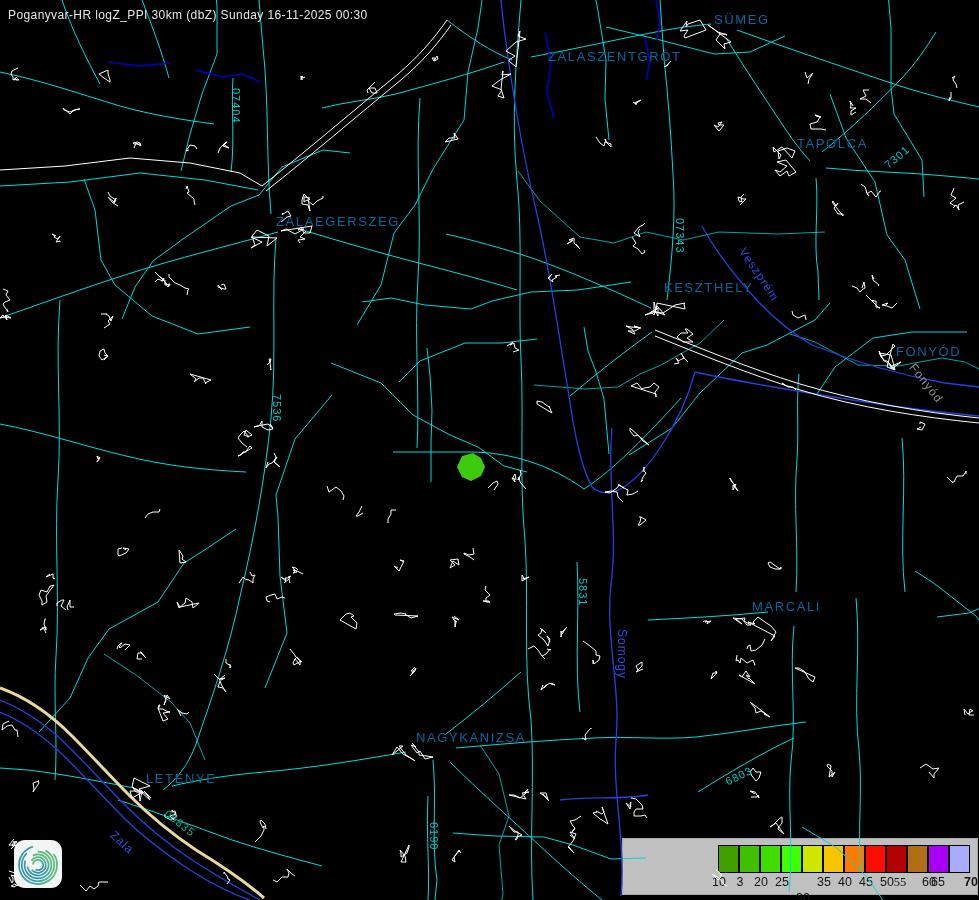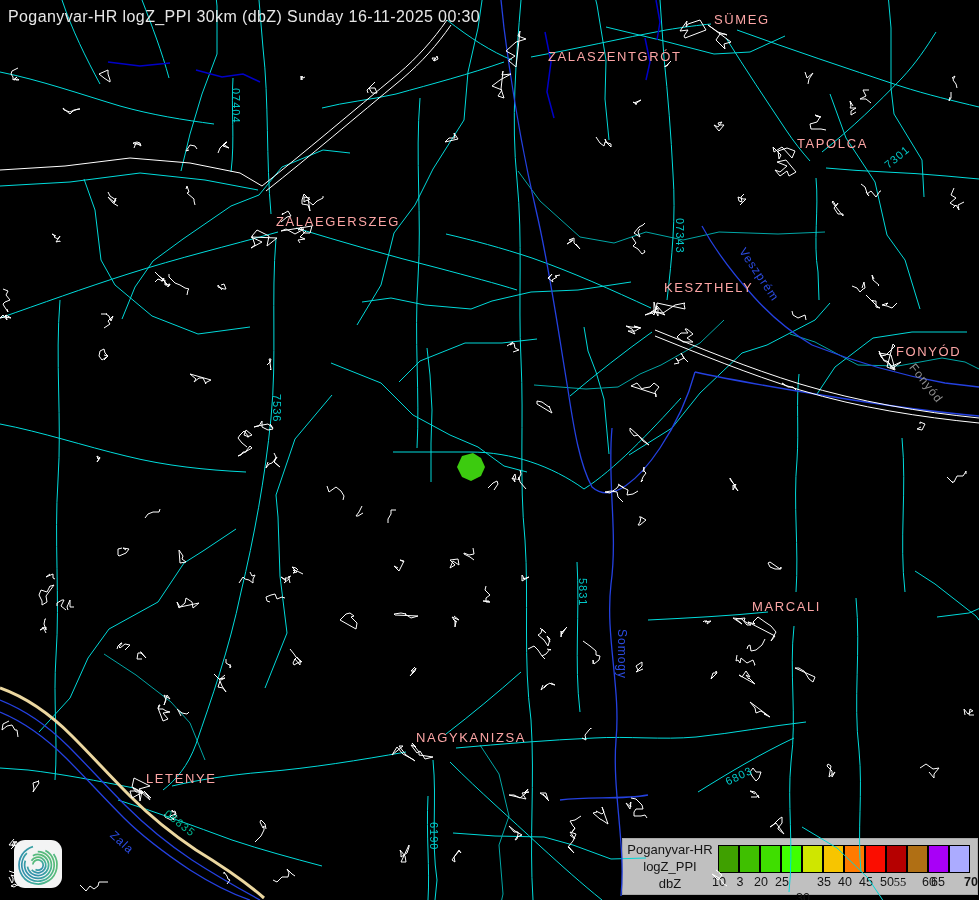--- a/index.html
+++ b/index.html
@@ -2,26 +2,26 @@
 <html><head>
 <meta charset="utf-8">
 <style>
   html,body{margin:0;padding:0;background:#111;}
   .stage{
     position:relative;width:979px;height:900px;background:#000;overflow:hidden;
     font-family:"Liberation Sans",sans-serif;
   }
   .maptitle{
     position:absolute;left:8px;top:8px;z-index:40;
-    color:#e6e6e6;font-size:16px;letter-spacing:.4px;white-space:nowrap;
+    color:#e6e6e6;font-size:12px;letter-spacing:.4px;white-space:nowrap;
   }
   svg.maplayer{position:absolute;left:0;top:0;z-index:20;}
   .labels{position:absolute;left:0;top:0;width:100%;height:100%;z-index:30;pointer-events:none;}
   .city{
-    position:absolute;color:#fca5a5;font-size:13px;letter-spacing:1.6px;
+    position:absolute;color:#0369a1;font-size:13px;letter-spacing:1.6px;
     white-space:nowrap;
   }
   .roadlabel{
     position:absolute;font-size:11px;letter-spacing:1px;white-space:nowrap;
     transform-origin:0 50%;
   }
   .roadlabel.cyan{color:#00c9c9;}
   .roadlabel.teal{color:#00b894;}
   .roadlabel.blue{color:#2b4be0;font-size:12px;}
   .roadlabel.gray{color:#8f8f8f;font-size:12px;}
@@ -48,25 +48,20 @@
   .logo svg{display:block;}
 </style>
 </head>
 <body>
 
 <div class="stage">
 
   <div class="maptitle">Poganyvar-HR logZ_PPI 30km (dbZ) Sunday 16-11-2025 00:30</div>
 
   <div class="legend">
-    <div class="legend-text">
-      <div>Poganyvar-HR</div>
-      <div>logZ_PPI</div>
-      <div>dbZ</div>
-    </div>
     <div class="legend-bar" id="legend-bar">
         <div class="legend-cell" style="left: 0px; background: rgb(63, 160, 0);"></div>
         <div class="legend-cell" style="left: 21px; background: rgb(63, 192, 0);"></div>
         <div class="legend-cell" style="left: 42px; background: rgb(63, 222, 0);"></div>
         <div class="legend-cell" style="left: 63px; background: rgb(64, 255, 0);"></div>
         <div class="legend-cell" style="left: 84px; background: rgb(207, 230, 0);"></div>
         <div class="legend-cell" style="left: 105px; background: rgb(247, 197, 0);"></div>
         <div class="legend-cell" style="left: 126px; background: rgb(255, 122, 0);"></div>
         <div class="legend-cell" style="left: 147px; background: rgb(251, 13, 0);"></div>
         <div class="legend-cell" style="left: 168px; background: rgb(181, 0, 0);"></div>

